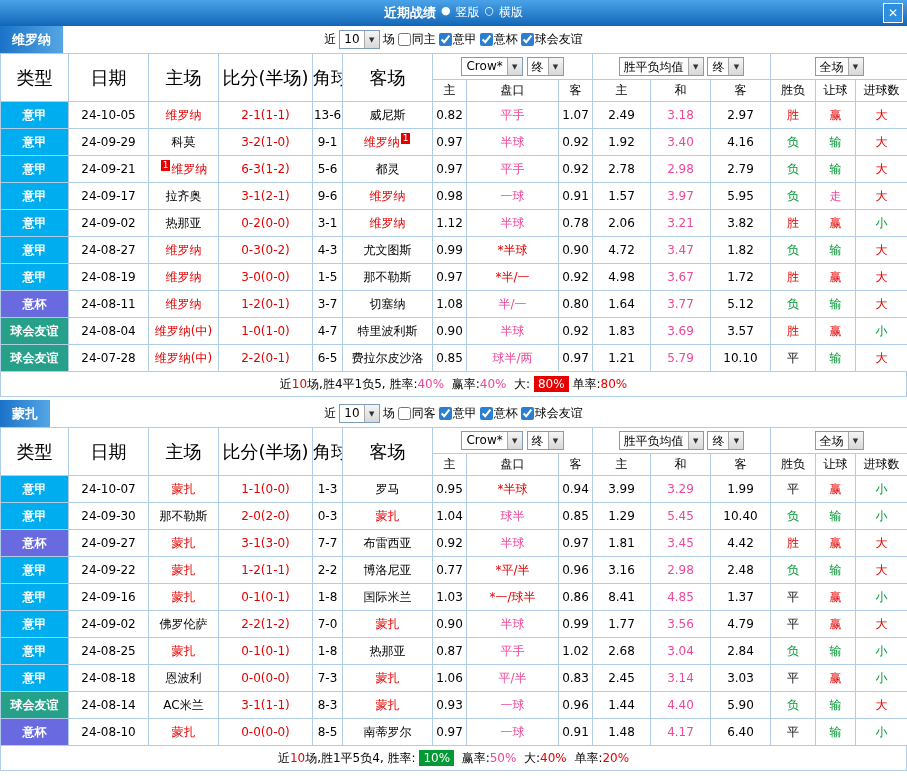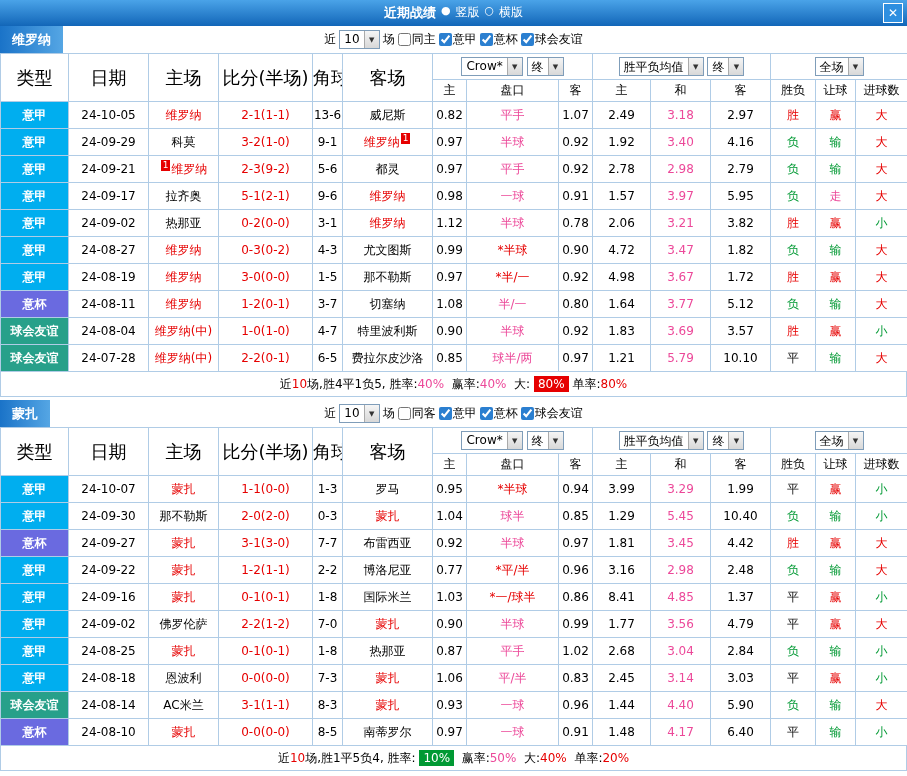--- a/index.html
+++ b/index.html
@@ -244,38 +244,38 @@
           <td class="c-blue">3.40</td>
           <td>4.16</td>
           <td class="c-green">负</td>
           <td class="c-green">输</td>
           <td class="c-red">大</td>
         </tr>
         <tr>
           <td class="type t-league">意甲</td>
           <td>24-09-21</td>
           <td><span class="team-red"><i class="badge1">1</i>维罗纳</span></td>
-          <td class="score">2-3(9-2)</td>
+          <td class="score">6-3(1-2)</td>
           <td>5-6</td>
           <td><span class="">都灵</span></td>
           <td>0.97</td>
           <td class="c-blue">平手</td>
           <td>0.92</td>
           <td>2.78</td>
           <td class="c-blue">2.98</td>
           <td>2.79</td>
           <td class="c-green">负</td>
           <td class="c-green">输</td>
           <td class="c-red">大</td>
         </tr>
         <tr>
           <td class="type t-league">意甲</td>
           <td>24-09-17</td>
           <td><span class="">拉齐奥</span></td>
-          <td class="score">5-1(2-1)</td>
+          <td class="score">3-1(2-1)</td>
           <td>9-6</td>
           <td><span class="team-red">维罗纳</span></td>
           <td>0.98</td>
           <td class="c-blue">一球</td>
           <td>0.91</td>
           <td>1.57</td>
           <td class="c-blue">3.97</td>
           <td>5.95</td>
           <td class="c-green">负</td>
           <td class="c-blue">走</td>

